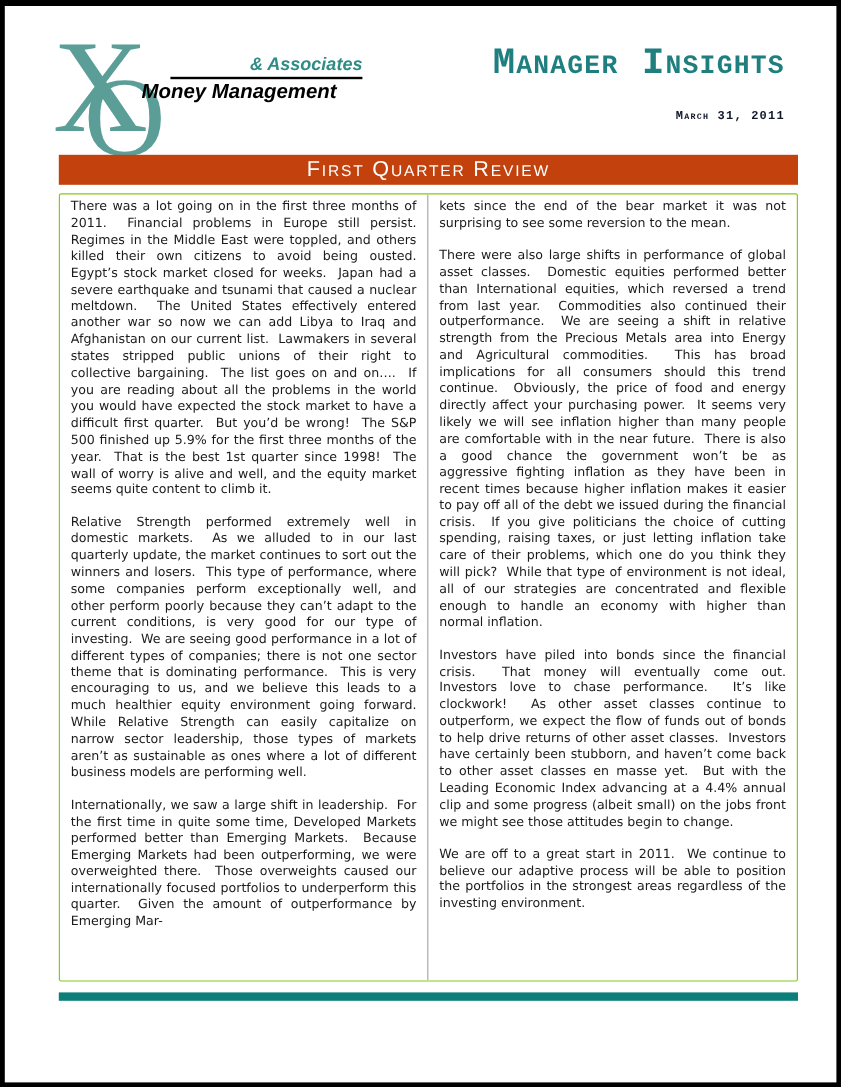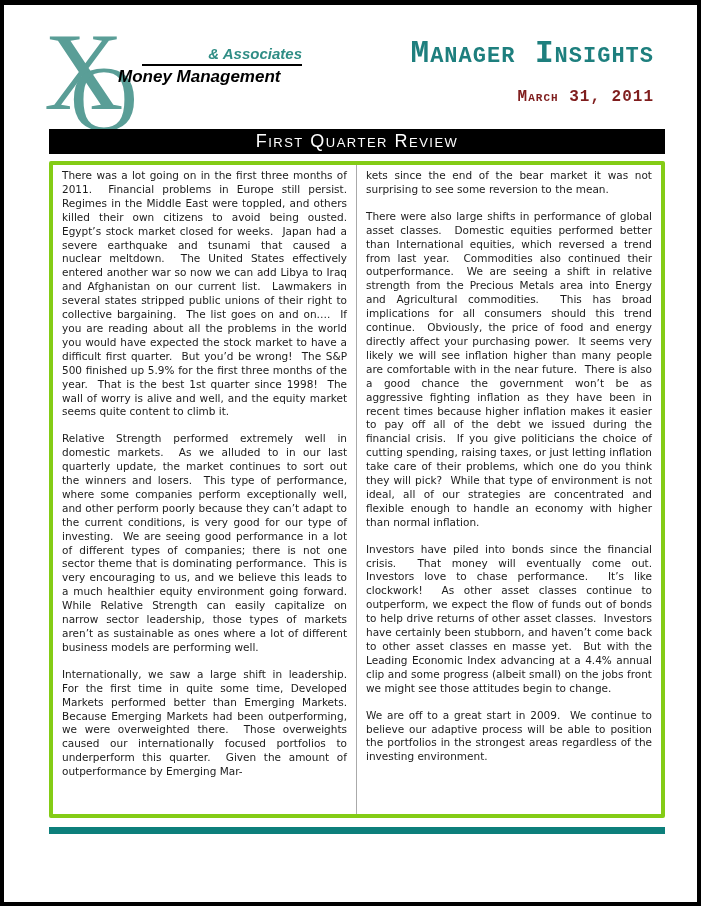--- a/index.html
+++ b/index.html
@@ -43,37 +43,37 @@
   .masthead{position:absolute;right:43px;top:34px;text-align:right;font-family:Liberation Mono, monospace;}
   .masthead-title{
     font-variant:small-caps;font-weight:700;font-size:31px;line-height:30px;
     color:#1e7f7e;letter-spacing:1px;white-space:nowrap;
   }
   .masthead-subtitle{
     font-variant:small-caps;font-weight:700;font-size:16px;line-height:17px;
     color:#111;letter-spacing:0.5px;white-space:nowrap;
   }
   .masthead-date{
-    font-variant:small-caps;font-weight:700;font-size:16px;line-height:15px;
-    color:#7f1d1d;letter-spacing:1px;margin-top:21px;white-space:nowrap;
+    font-variant:small-caps;font-weight:700;font-size:10px;line-height:15px;
+    color:#0f172a;letter-spacing:1px;margin-top:21px;white-space:nowrap;
   }
 
   
   .banner{
     position:absolute;left:45px;top:124px;width:616px;height:25px;
-    background:#000000;color:#ffffff;
+    background:#c2410c;color:#ffffff;
     font-family:"Liberation Sans",sans-serif;
     font-variant:small-caps;font-size:18px;letter-spacing:1.5px;font-weight:400;
     display:flex;align-items:center;justify-content:center;
   }
 
   
   .content-box{
     position:absolute;left:45px;top:156px;width:616px;height:657px;
-    border:4px solid #84cc16;border-radius:2px;background:#fff;
+    border:1px solid #84cc16;border-radius:2px;background:#fff;
     box-sizing:border-box;
     display:flex;
     overflow:hidden;
   }
   .col{
     width:50%;box-sizing:border-box;
     padding:4px 9px 6px 9px;
   }
   .col-left{border-right:1px solid #aaaaaa;}
   .col p{
@@ -126,20 +126,20 @@
     <div class="content-box">
       <div class="col col-left">
         <p>There was a lot going on in the first three months of 2011.  Financial problems in Europe still persist.  Regimes in the Middle East were toppled, and others killed their own citizens to avoid being ousted.  Egypt’s stock market closed for weeks.  Japan had a severe earthquake and tsunami that caused a nuclear meltdown.  The United States effectively entered another war so now we can add Libya to Iraq and Afghanistan on our current list.  Lawmakers in several states stripped public unions of their right to collective bargaining.  The list goes on and on….  If you are reading about all the problems in the world you would have expected the stock market to have a difficult first quarter.  But you’d be wrong!  The S&amp;P 500 finished up 5.9% for the first three months of the year.  That is the best 1st quarter since 1998!  The wall of worry is alive and well, and the equity market seems quite content to climb it.</p>
         <p>Relative Strength performed extremely well in domestic markets.  As we alluded to in our last quarterly update, the market continues to sort out the winners and losers.  This type of performance, where some companies perform exceptionally well, and other perform poorly because they can’t adapt to the current conditions, is very good for our type of investing.  We are seeing good performance in a lot of different types of companies; there is not one sector theme that is dominating performance.  This is very encouraging to us, and we believe this leads to a much healthier equity environment going forward.  While Relative Strength can easily capitalize on narrow sector leadership, those types of markets aren’t as sustainable as ones where a lot of different business models are performing well.</p>
         <p>Internationally, we saw a large shift in leadership.  For the first time in quite some time, Developed Markets performed better than Emerging Markets.  Because Emerging Markets had been outperforming, we were overweighted there.  Those overweights caused our internationally focused portfolios to underperform this quarter.  Given the amount of outperformance by Emerging Mar-</p>
       </div>
       <div class="col col-right">
         <p>kets since the end of the bear market it was not surprising to see some reversion to the mean.</p>
         <p>There were also large shifts in performance of global asset classes.  Domestic equities performed better than International equities, which reversed a trend from last year.  Commodities also continued their outperformance.  We are seeing a shift in relative strength from the Precious Metals area into Energy and Agricultural commodities.  This has broad implications for all consumers should this trend continue.  Obviously, the price of food and energy directly affect your purchasing power.  It seems very likely we will see inflation higher than many people are comfortable with in the near future.  There is also a good chance the government won’t be as aggressive fighting inflation as they have been in recent times because higher inflation makes it easier to pay off all of the debt we issued during the financial crisis.  If you give politicians the choice of cutting spending, raising taxes, or just letting inflation take care of their problems, which one do you think they will pick?  While that type of environment is not ideal, all of our strategies are concentrated and flexible enough to handle an economy with higher than normal inflation.</p>
         <p>Investors have piled into bonds since the financial crisis.  That money will eventually come out.  Investors love to chase performance.  It’s like clockwork!  As other asset classes continue to outperform, we expect the flow of funds out of bonds to help drive returns of other asset classes.  Investors have certainly been stubborn, and haven’t come back to other asset classes en masse yet.  But with the Leading Economic Index advancing at a 4.4% annual clip and some progress (albeit small) on the jobs front we might see those attitudes begin to change.</p>
-        <p>We are off to a great start in 2009.  We continue to believe our adaptive process will be able to position the portfolios in the strongest areas regardless of the investing environment.</p>
+        <p>We are off to a great start in 2011.  We continue to believe our adaptive process will be able to position the portfolios in the strongest areas regardless of the investing environment.</p>
       </div>
     </div>
 
     <div class="footer-bar"></div>
 
   </div>
 </div>
 
 </body></html>

